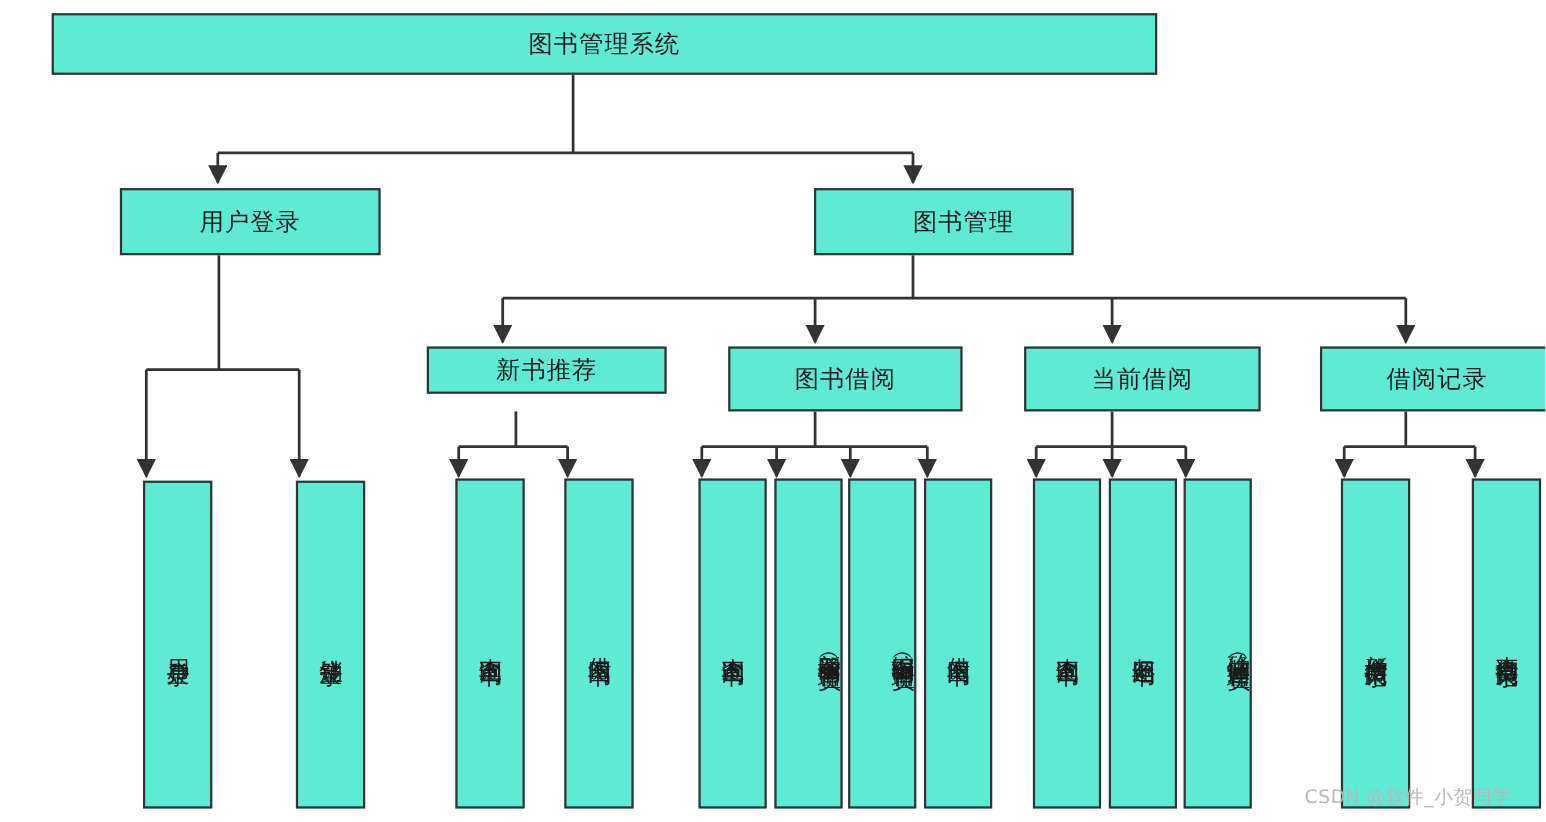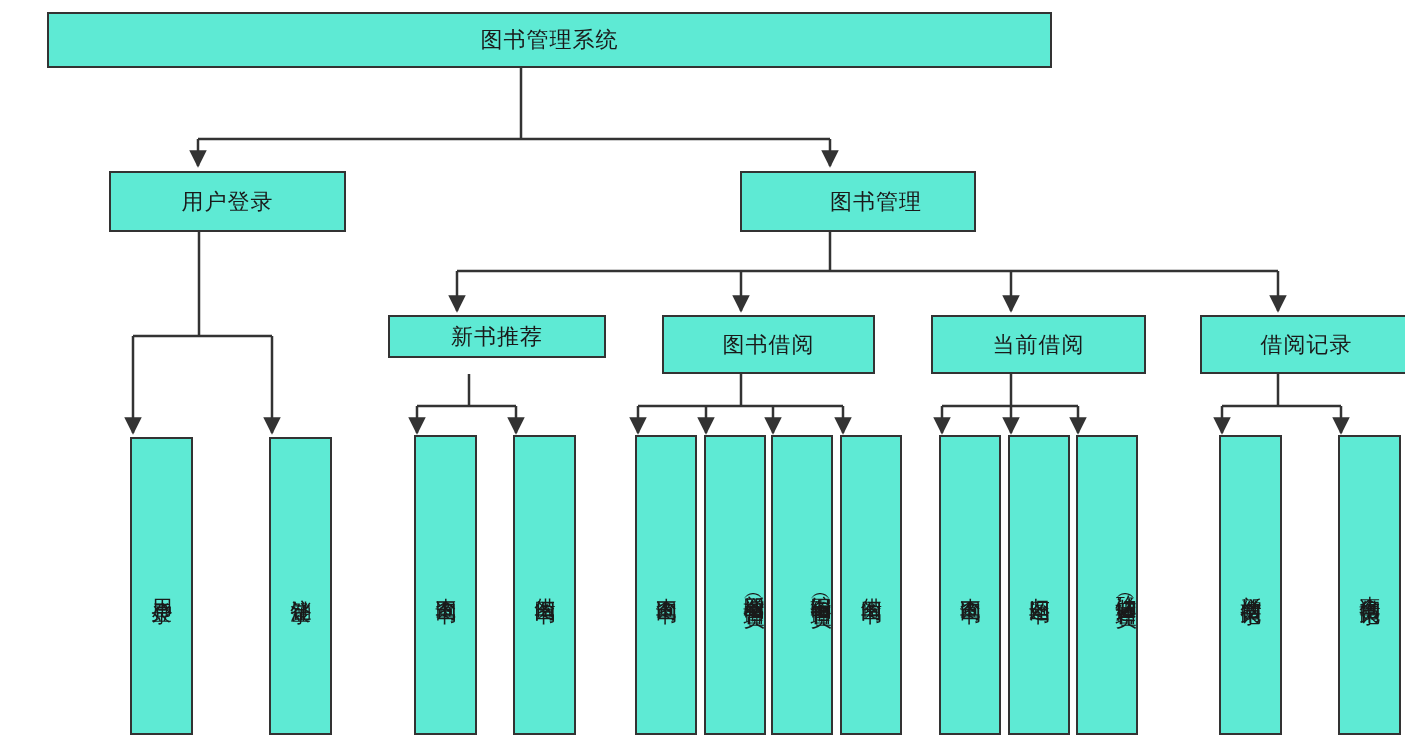--- a/index.html
+++ b/index.html
@@ -180,14 +180,15 @@
     <span>确认归还（管理员）</span>
   </div>
 
   <div class="node v" style="left:1191px; top:435px; width:63px; height:300px;">
     <span>新增借阅记录</span>
   </div>
   <div class="node v" style="left:1310px; top:435px; width:63px; height:300px;">
     <span>查询借阅记录</span>
   </div>
 
+  <div class="watermark">CSDN @软件_小贺同学</div>
 
 </div>
 
 </body></html>

